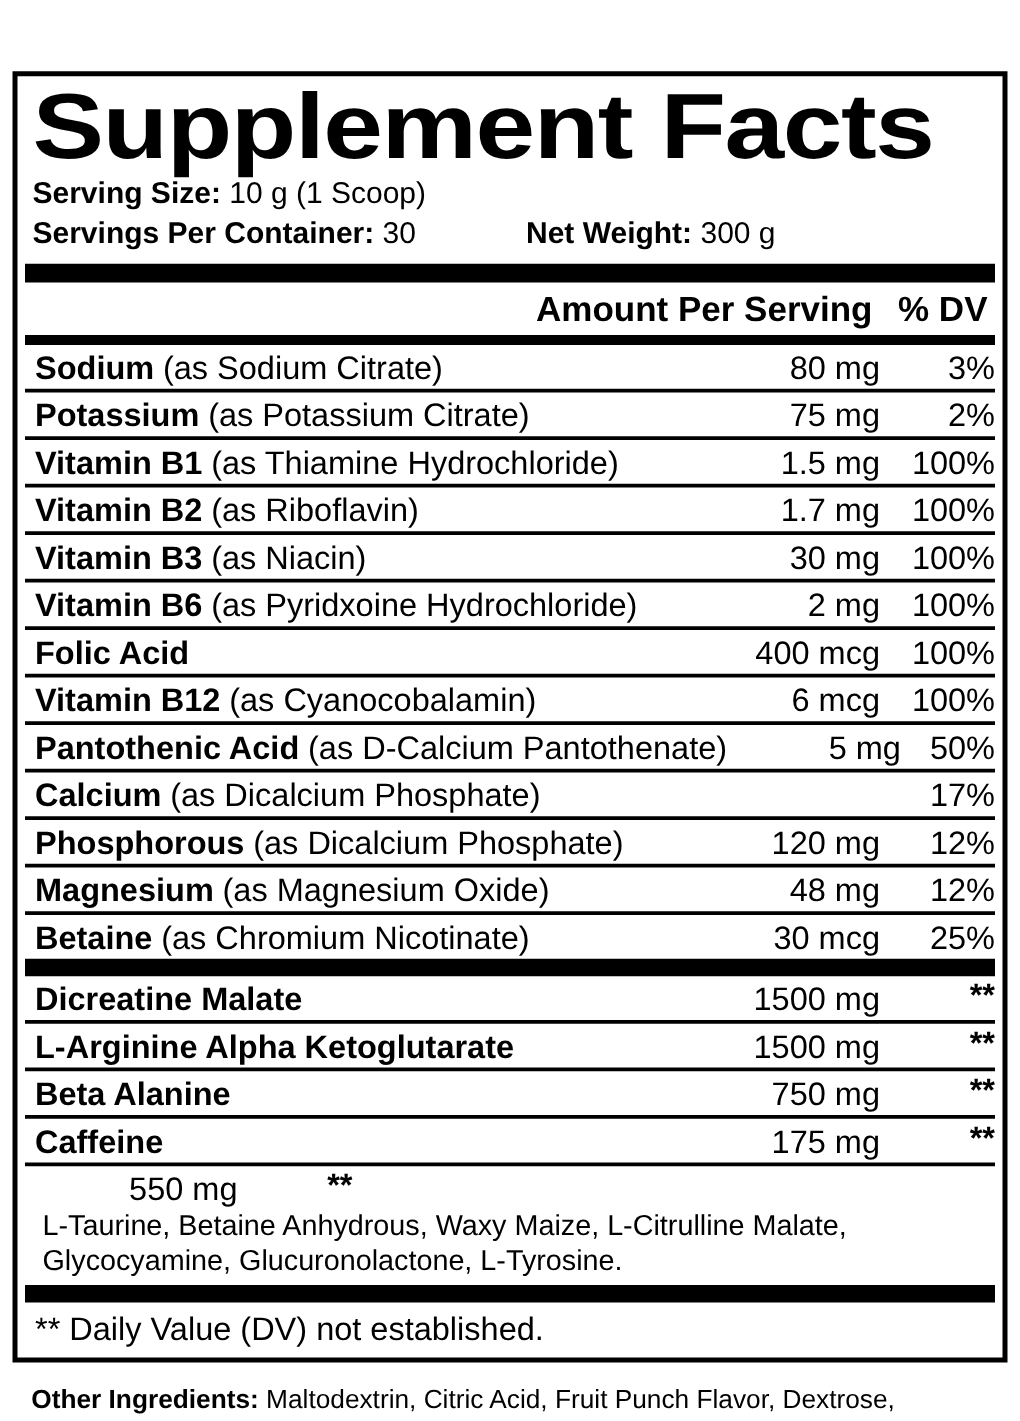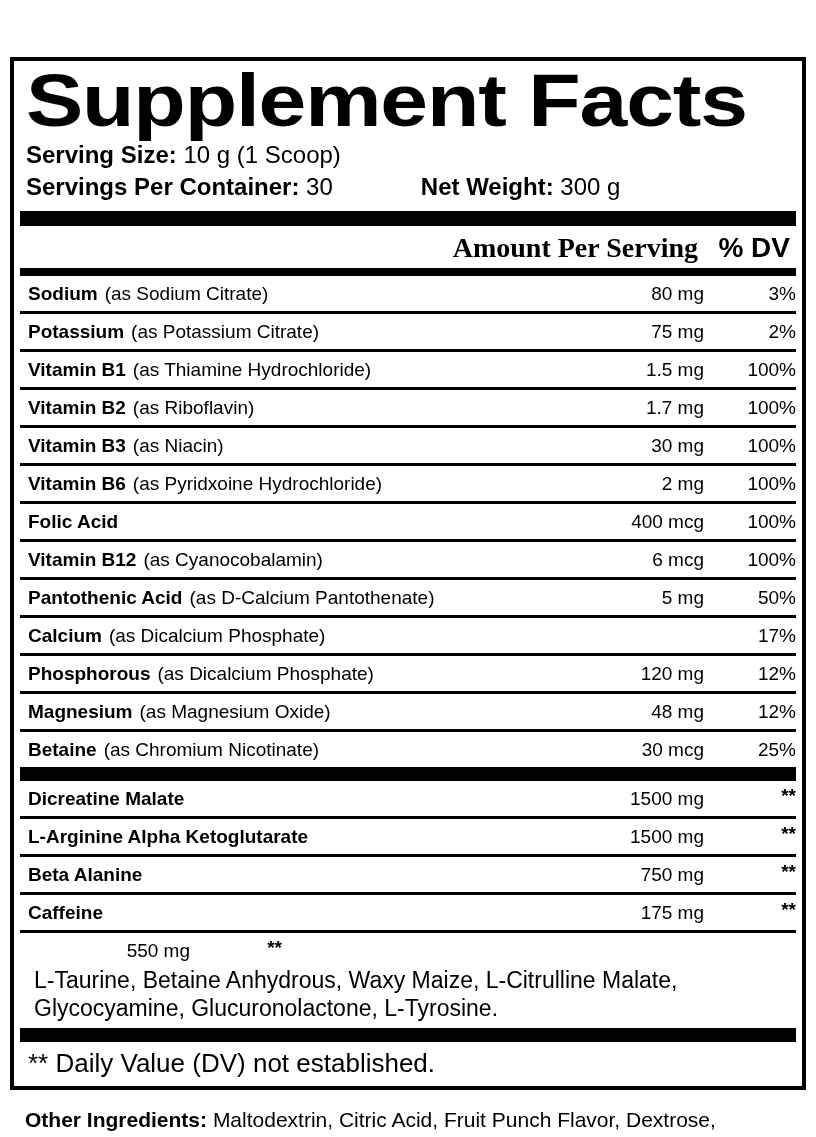--- a/index.html
+++ b/index.html
@@ -57,27 +57,27 @@
   .tbl { margin: 0 -6px; }
   .hdr-row {
     display: flex;
     justify-content: flex-end;
     align-items: baseline;
     padding: 7px 0 5px 0;
     font-weight: bold;
     font-size: 28px;
     line-height: 30px;
   }
-  .hdr-amount { text-align: right; font-family: Liberation Serif, serif; }
+  .hdr-amount { text-align: right; }
   .hdr-dv { width: 92px; text-align: right; }
   .row {
     display: flex;
     align-items: flex-start;
     padding: 5px 0 4px 0;
-    font-size: 19px;
+    font-size: 26px;
     line-height: 26px;
   }
   .row + .row, .row-block + .row, .row + .row-block { border-top: 3px solid #000000; }
   .nm {
     flex: 1;
     white-space: nowrap;
     padding-left: 8px;
     overflow: visible;
   }
   .nm b { font-weight: bold; }

